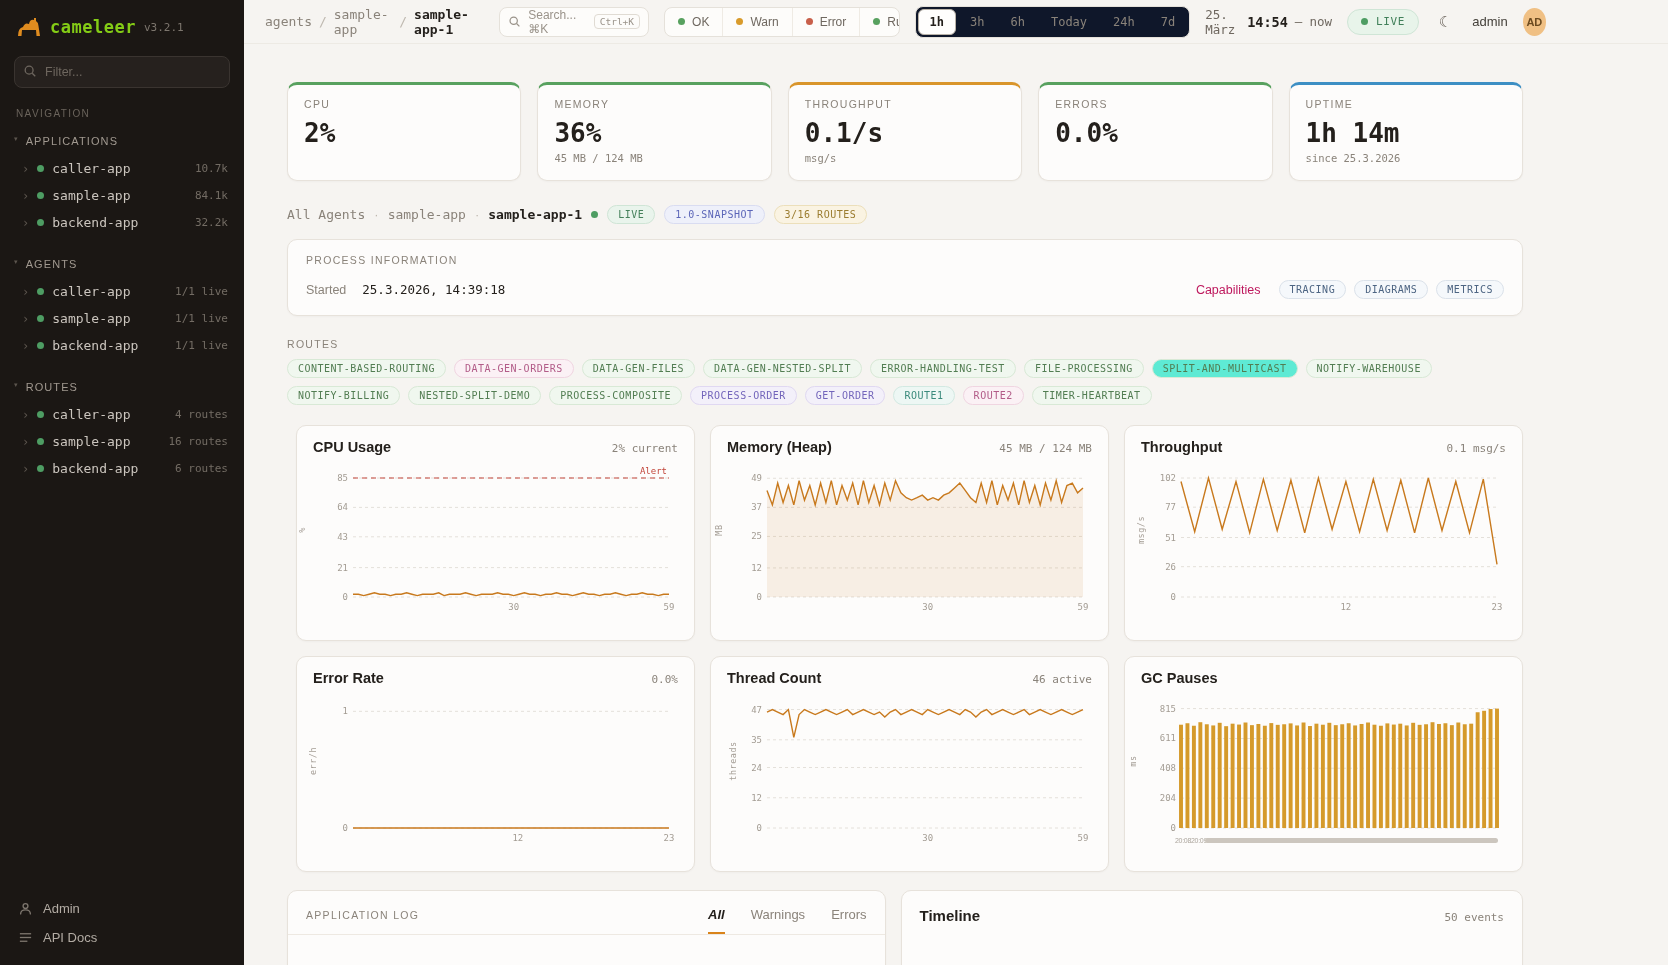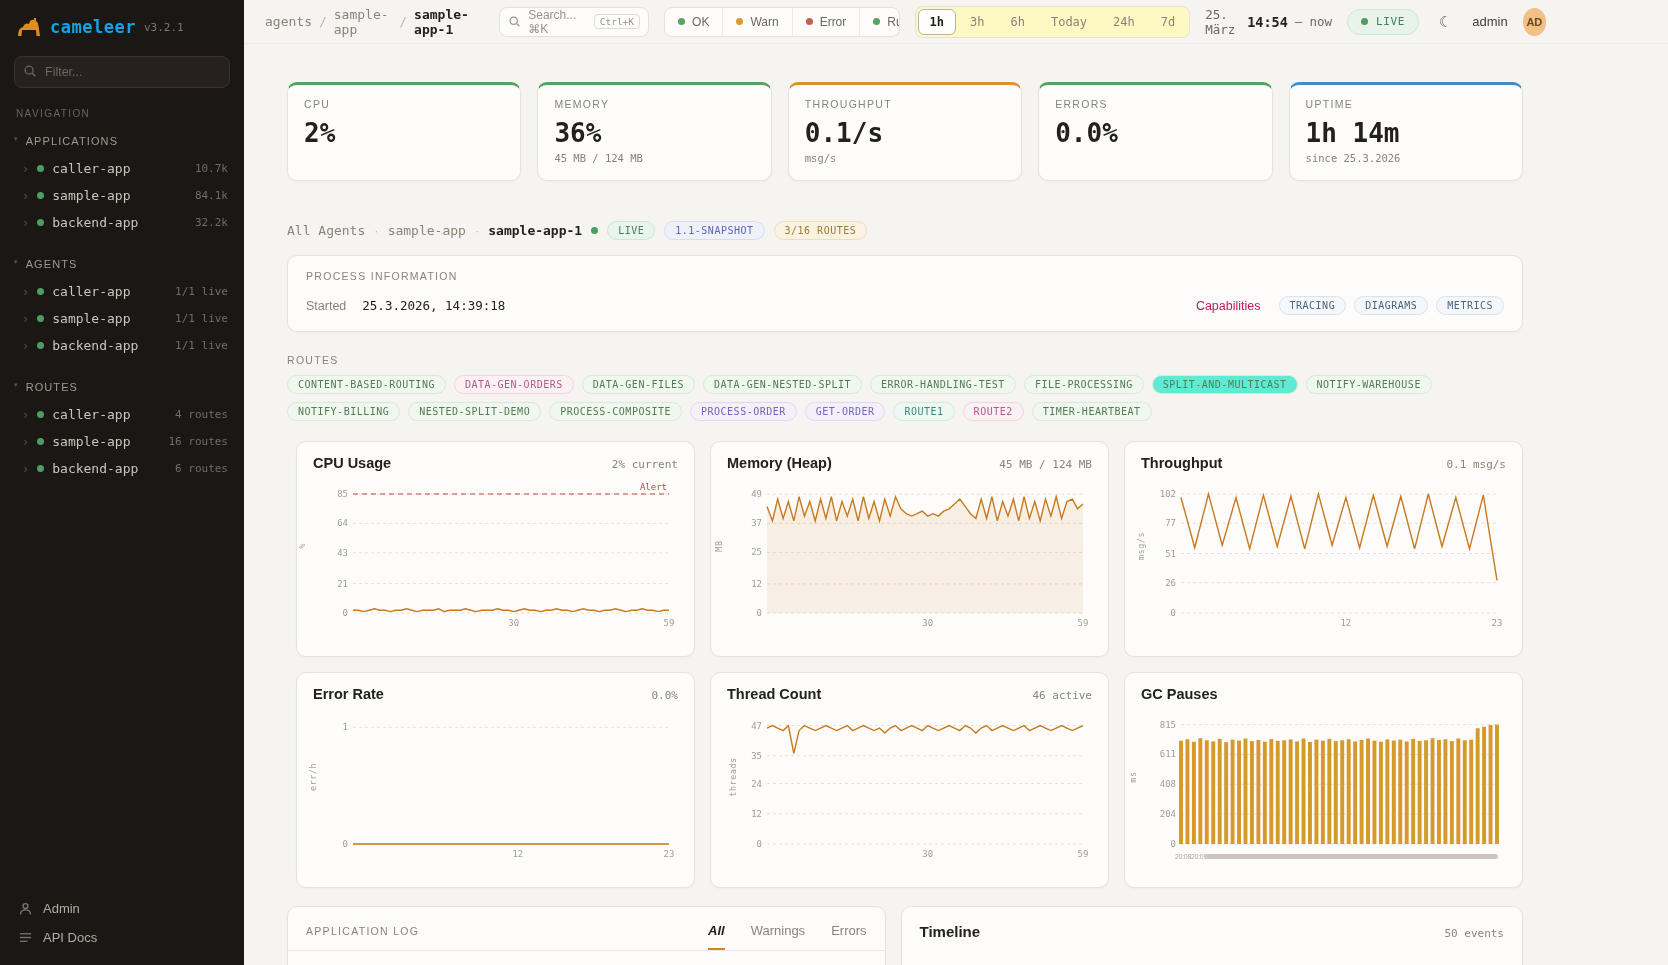--- a/index.html
+++ b/index.html
@@ -3,21 +3,21 @@
 <meta charset="utf-8">
 <style>
   * { margin:0; padding:0; box-sizing:border-box; }
   html,body { width:1668px; height:965px; overflow:hidden; }
   body { font-family:"Liberation Sans", sans-serif; background:#f6f4f1; color:#24201c; display:flex; }
   [data-interactable="true"] { cursor:pointer; }
 
   
   .sidebar { width:244px; min-width:244px; height:965px; background:#1b1714; display:flex; flex-direction:column; }
   .logo-row { display:flex; align-items:center; gap:8px; padding:16px 16px 16px; }
-  .logo-text { color:#0ea5e9; font-family:"DejaVu Sans Mono",monospace; font-weight:bold; font-size:17px; letter-spacing:.5px; }
+  .logo-text { color:#84cc16; font-family:"DejaVu Sans Mono",monospace; font-weight:bold; font-size:17px; letter-spacing:.5px; }
   .logo-version { color:#7d766e; font-size:11px; font-family:"DejaVu Sans Mono",monospace; }
   .filter-wrap { margin:2px 14px 20px; position:relative; }
   .filter-input { width:100%; height:32px; background:#26211e; border:1px solid #3a3430; border-radius:8px; color:#d6d3d1; padding:0 10px 0 30px; font-size:12.5px; font-family:"Liberation Sans",sans-serif; outline:none; }
   .filter-input::placeholder { color:#6e675f; }
   .filter-ic { position:absolute; left:9px; top:8px; color:#6e675f; display:flex; }
   .nav-heading { padding:0 16px; font-size:10px; letter-spacing:1.4px; color:#6a635b; margin-bottom:12px; }
   .nav-group { margin-bottom:18px; }
   .group-header { display:flex; align-items:flex-start; gap:7px; padding:4px 16px 8px 14px; color:#a19990; font-size:11px; letter-spacing:1.1px; }
   .group-caret { font-size:7px; color:#5d564f; }
   .nav-item { display:flex; align-items:center; gap:8px; padding:6px 16px 6px 22px; font-size:13px; color:#cbc5be; font-family:"DejaVu Sans Mono",monospace; }
@@ -33,33 +33,33 @@
   .topbar { height:44px; display:flex; align-items:center; gap:15px; padding:0 122px 0 21px; border-bottom:1px solid #edeae4; }
   .crumbs { display:flex; align-items:center; gap:7px; font-family:"DejaVu Sans Mono",monospace; font-size:13px; }
   .crumb-link { color:#8a837a; }
   .crumb-sep { color:#beb8af; }
   .crumb-current { color:#24201c; font-weight:bold; }
   .searchbox { width:176px; height:30px; background:#fdfcfa; border:1px solid #e5e1da; border-radius:8px; display:flex; align-items:center; gap:7px; padding:0 8px; color:#9a938a; font-size:12px; }
   .kbd { margin-left:auto; border:1px solid #e0dbd3; border-radius:4px; padding:1px 5px; font-size:9.5px; color:#9a938a; font-family:"DejaVu Sans Mono",monospace; }
   .status-group { height:30px; background:#fdfcfa; border:1px solid #e5e1da; border-radius:8px; display:flex; align-items:stretch; overflow:hidden; }
   .status-seg { display:flex; align-items:center; gap:7px; padding:0 13px; font-size:12px; color:#6f6860; }
   .status-seg + .status-seg { border-left:1px solid #efebe4; }
-  .time-group { margin-left:auto; background:#fef9c3; border:1px solid #e5e1da; border-radius:8px; padding:2px; display:flex; gap:2px; }
+  .time-group { margin-left:auto; background:#0f172a; border:1px solid #e5e1da; border-radius:8px; padding:2px; display:flex; gap:2px; }
   .time-btn { height:26px; padding:0 11px; display:flex; align-items:center; font-size:12px; color:#8a837a; font-family:"DejaVu Sans Mono",monospace; border-radius:6px; background:transparent; border:1px solid transparent; }
   .time-btn.active { background:#fffefd; border-color:#b9b2a8; color:#24201c; font-weight:bold; }
   .clock { display:flex; align-items:center; gap:7px; font-family:"DejaVu Sans Mono",monospace; font-size:12.5px; color:#6f6860; }
   .clock .time { color:#24201c; font-weight:bold; font-size:13.5px; }
   .live-pill { height:26px; padding:0 13px; border-radius:999px; background:#e8f4ea; border:1px solid #cfe5d6; display:flex; align-items:center; gap:8px; color:#41805a; font-size:11px; letter-spacing:.6px; font-family:"DejaVu Sans Mono",monospace; }
   .moon-btn { width:28px; height:28px; border-radius:50%; display:grid; place-items:center; color:#6f6860; font-size:15px; background:transparent; border:none; }
   .user-name { font-size:13px; color:#44403a; }
   .avatar { width:28px; height:28px; border-radius:50%; background:#f0c084; color:#6b4a1f; font-size:11px; font-weight:bold; display:grid; place-items:center; }
 
   
   .content { width:1236px; margin-left:43px; padding-top:38px; }
-  .stats { display:grid; grid-template-columns:repeat(5,1fr); gap:16px; margin-bottom:40px; }
+  .stats { display:grid; grid-template-columns:repeat(5,1fr); gap:16px; margin-bottom:24px; }
   .stat-card { background:#fdfcfb; border:1px solid #e7e2db; border-top:3px solid #58a15f; border-radius:10px; padding:13px 16px 11px; height:99px; box-shadow:0 1px 2px rgba(40,30,20,.03); }
   .stat-label { font-size:10.5px; letter-spacing:1.3px; color:#8a837a; margin-bottom:8px; }
   .stat-value { font-family:"DejaVu Sans Mono",monospace; font-weight:bold; font-size:26px; color:#24201c; }
   .stat-sub { font-size:10.5px; color:#8a837a; margin-top:4px; min-height:13px; font-family:"DejaVu Sans Mono",monospace; }
 
   .agentbar { display:flex; align-items:center; gap:9px; margin-bottom:15px; font-size:13px; }
   .agentbar .crumb-link, .agentbar .crumb-current { font-family:"DejaVu Sans Mono",monospace; }
   .pill { display:inline-flex; align-items:center; border:1px solid; border-radius:999px; padding:3px 10px; font-size:10px; letter-spacing:.5px; font-family:"DejaVu Sans Mono",monospace; white-space:nowrap; }
 
   .panel { background:#fdfcfb; border:1px solid #e7e2db; border-radius:10px; padding:14px 18px 16px; margin-bottom:22px; box-shadow:0 1px 2px rgba(40,30,20,.03); }
@@ -312,21 +312,21 @@
     </div>
 
     <div class="agentbar" data-interactable="false">
       <span class="crumb-link" data-interactable="true">All Agents</span>
       <span class="crumb-sep" data-interactable="false">·</span>
       <span class="crumb-link" data-interactable="true">sample-app</span>
       <span class="crumb-sep" data-interactable="false">·</span>
       <span class="crumb-current" data-interactable="false">sample-app-1</span>
       <span class="dot" data-interactable="false"></span>
       <span class="pill" data-interactable="false" style="background: rgb(233, 244, 236); border-color: rgb(207, 229, 214); color: rgb(69, 129, 91);">LIVE</span>
-      <span class="pill" data-interactable="false" style="background: rgb(238, 240, 250); border-color: rgb(217, 220, 241); color: rgb(92, 102, 184);">1.1-SNAPSHOT</span>
+      <span class="pill" data-interactable="false" style="background: rgb(238, 240, 250); border-color: rgb(217, 220, 241); color: rgb(92, 102, 184);">1.0-SNAPSHOT</span>
       <span class="pill" data-interactable="false" style="background: rgb(250, 243, 226); border-color: rgb(236, 223, 186); color: rgb(155, 124, 47);">3/16 ROUTES</span>
     </div>
 
     <div class="panel" data-interactable="false">
       <div class="panel-title" data-interactable="false">PROCESS INFORMATION</div>
       <div class="process-row">
         <span class="proc-label" data-interactable="false">Started</span>
         <span class="proc-value" data-interactable="false">25.3.2026, 14:39:18</span>
         <div class="capabilities" data-interactable="false">
           <span class="cap-label" data-interactable="false">Capabilities</span>

